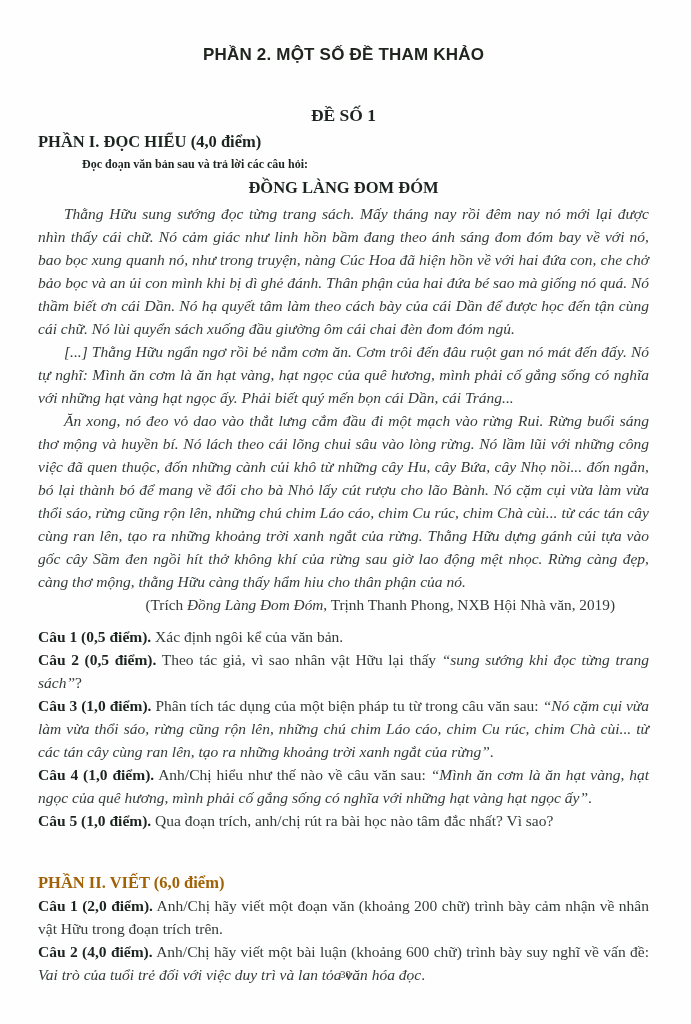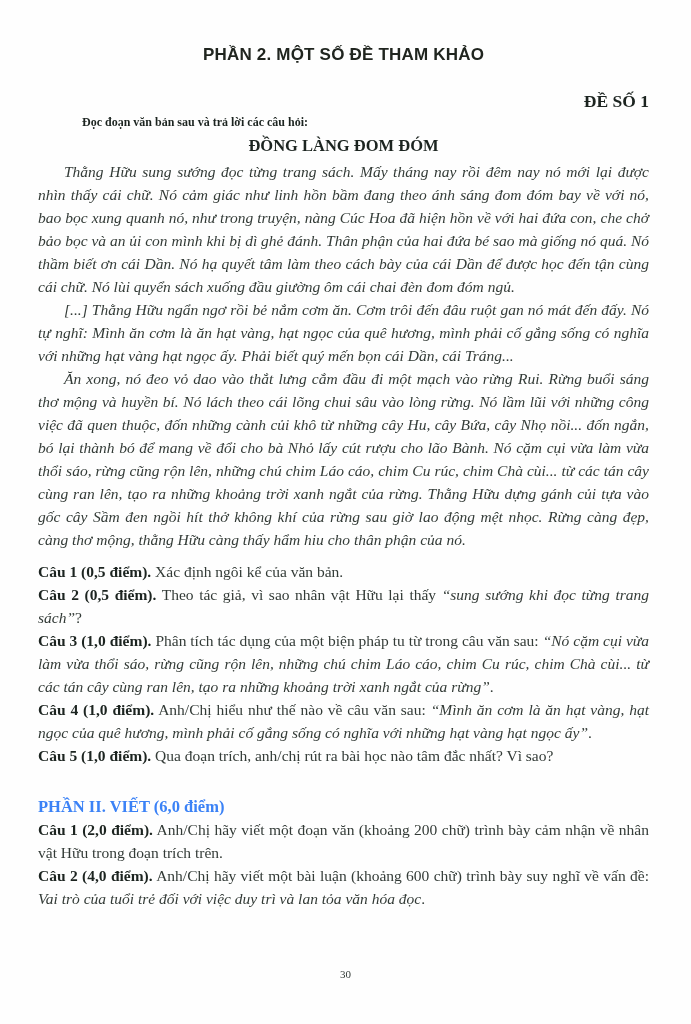--- a/index.html
+++ b/index.html
@@ -18,25 +18,25 @@
   .header-title {
     text-align: center;
     font-family: "Liberation Sans", sans-serif;
     font-weight: bold;
     font-size: 17px;
     line-height: 20px;
     color: #20251f;
     letter-spacing: .2px;
   }
   .exam-title {
-    text-align: right;
+    text-align: center;
     font-weight: bold;
     font-size: 17.5px;
     line-height: 20px;
-    margin-top: 26px;
+    margin-top: 40px;
     color: #1c2420;
   }
   .part-heading {
     font-weight: bold;
     font-size: 16.5px;
     line-height: 23px;
     margin-top: 5px;
     color: #1c2420;
   }
   .instruction {
@@ -75,53 +75,55 @@
     text-align: justify;
     font-size: 15.5px;
     line-height: 23px;
   }
   .q-label { font-weight: bold; color: #1c2420; }
   .q-quote, .task-italic { font-style: italic; }
   .part2-heading {
     font-weight: bold;
     font-size: 16.5px;
     line-height: 23px;
-    margin-top: 28px;
-    color: #3b82f6;
+    margin-top: 39px;
+    color: #a16207;
   }
   .page-number {
     position: absolute;
     left: 0;
     bottom: 44px;
     width: 100%;
     text-align: center;
     font-size: 11px;
     color: #333b37;
   }
 </style>
 </head>
 <body>
 
 <div class="page">
 
   <div class="header-title">PHẦN 2. MỘT SỐ ĐỀ THAM KHẢO</div>
 
   <div class="exam-title">ĐỀ SỐ 1</div>
 
+  <div class="part-heading">PHẦN I. ĐỌC HIỂU (4,0 điểm)</div>
 
   <div class="instruction">Đọc đoạn văn bản sau và trả lời các câu hỏi:</div>
 
   <div class="passage-title">ĐỒNG LÀNG ĐOM ĐÓM</div>
 
   <div class="passage">
     <p>Thằng Hữu sung sướng đọc từng trang sách. Mấy tháng nay rồi đêm nay nó mới lại được nhìn thấy cái chữ. Nó cảm giác như linh hồn bầm đang theo ánh sáng đom đóm bay về với nó, bao bọc xung quanh nó, như trong truyện, nàng Cúc Hoa đã hiện hồn về với hai đứa con, che chở bảo bọc và an ủi con mình khi bị dì ghẻ đánh. Thân phận của hai đứa bé sao mà giống nó quá. Nó thầm biết ơn cái Dần. Nó hạ quyết tâm làm theo cách bày của cái Dần để được học đến tận cùng cái chữ. Nó lùi quyển sách xuống đầu giường ôm cái chai đèn đom đóm ngủ.</p>
     <p>[...] Thằng Hữu ngẩn ngơ rồi bẻ nắm cơm ăn. Cơm trôi đến đâu ruột gan nó mát đến đấy. Nó tự nghĩ: Mình ăn cơm là ăn hạt vàng, hạt ngọc của quê hương, mình phải cố gắng sống có nghĩa với những hạt vàng hạt ngọc ấy. Phải biết quý mến bọn cái Dần, cái Tráng...</p>
     <p>Ăn xong, nó đeo vỏ dao vào thắt lưng cắm đầu đi một mạch vào rừng Rui. Rừng buổi sáng thơ mộng và huyền bí. Nó lách theo cái lõng chui sâu vào lòng rừng. Nó lầm lũi với những công việc đã quen thuộc, đốn những cành củi khô từ những cây Hu, cây Bứa, cây Nhọ nồi... đốn ngắn, bó lại thành bó để mang về đổi cho bà Nhỏ lấy cút rượu cho lão Bành. Nó cặm cụi vừa làm vừa thổi sáo, rừng cũng rộn lên, những chú chim Láo cáo, chim Cu rúc, chim Chà cùi... từ các tán cây cùng ran lên, tạo ra những khoảng trời xanh ngắt của rừng. Thằng Hữu dựng gánh củi tựa vào gốc cây Sầm đen ngồi hít thở không khí của rừng sau giờ lao động mệt nhọc. Rừng càng đẹp, càng thơ mộng, thằng Hữu càng thấy hẩm hiu cho thân phận của nó.</p>
   </div>
 
+  <div class="attribution"><span>(Trích </span><span class="work">Đồng Làng Đom Đóm</span><span>, Trịnh Thanh Phong, NXB Hội Nhà văn, 2019)</span></div>
 
   <div class="questions">
     <p><span class="q-label">Câu 1 (0,5 điểm).</span><span> Xác định ngôi kể của văn bản.</span><span class="q-quote"></span><span></span></p>
     <p><span class="q-label">Câu 2 (0,5 điểm).</span><span> Theo tác giả, vì sao nhân vật Hữu lại thấy </span><span class="q-quote">“sung sướng khi đọc từng trang sách”</span><span>?</span></p>
     <p><span class="q-label">Câu 3 (1,0 điểm).</span><span> Phân tích tác dụng của một biện pháp tu từ trong câu văn sau: </span><span class="q-quote">“Nó cặm cụi vừa làm vừa thổi sáo, rừng cũng rộn lên, những chú chim Láo cáo, chim Cu rúc, chim Chà cùi... từ các tán cây cùng ran lên, tạo ra những khoảng trời xanh ngắt của rừng”</span><span>.</span></p>
     <p><span class="q-label">Câu 4 (1,0 điểm).</span><span> Anh/Chị hiểu như thế nào về câu văn sau: </span><span class="q-quote">“Mình ăn cơm là ăn hạt vàng, hạt ngọc của quê hương, mình phải cố gắng sống có nghĩa với những hạt vàng hạt ngọc ấy”</span><span>.</span></p>
     <p><span class="q-label">Câu 5 (1,0 điểm).</span><span> Qua đoạn trích, anh/chị rút ra bài học nào tâm đắc nhất? Vì sao?</span><span class="q-quote"></span><span></span></p>
   </div>
 
   <div class="part2-heading">PHẦN II. VIẾT (6,0 điểm)</div>

